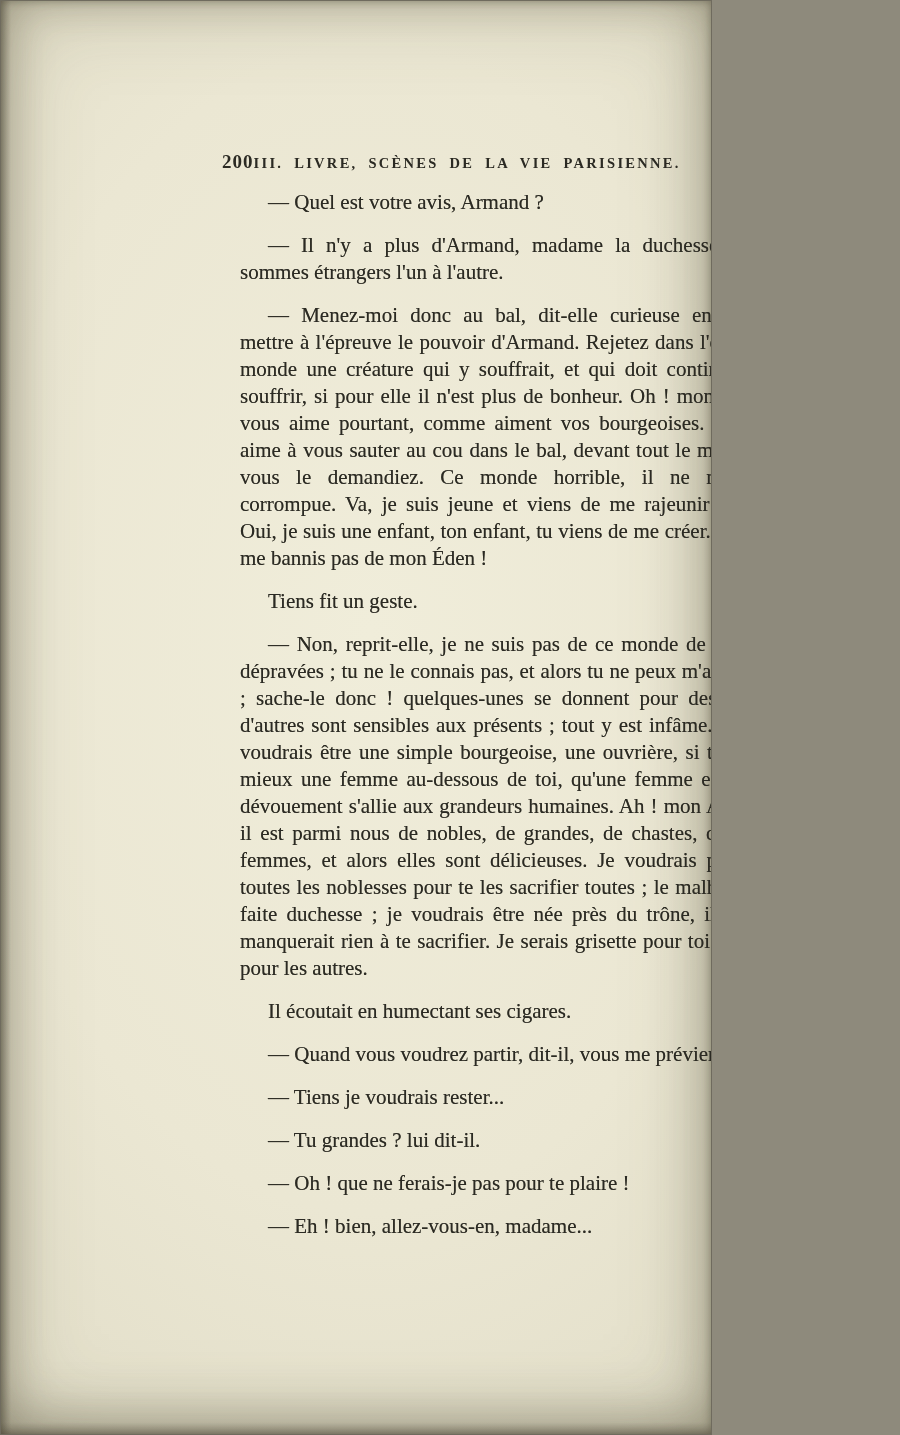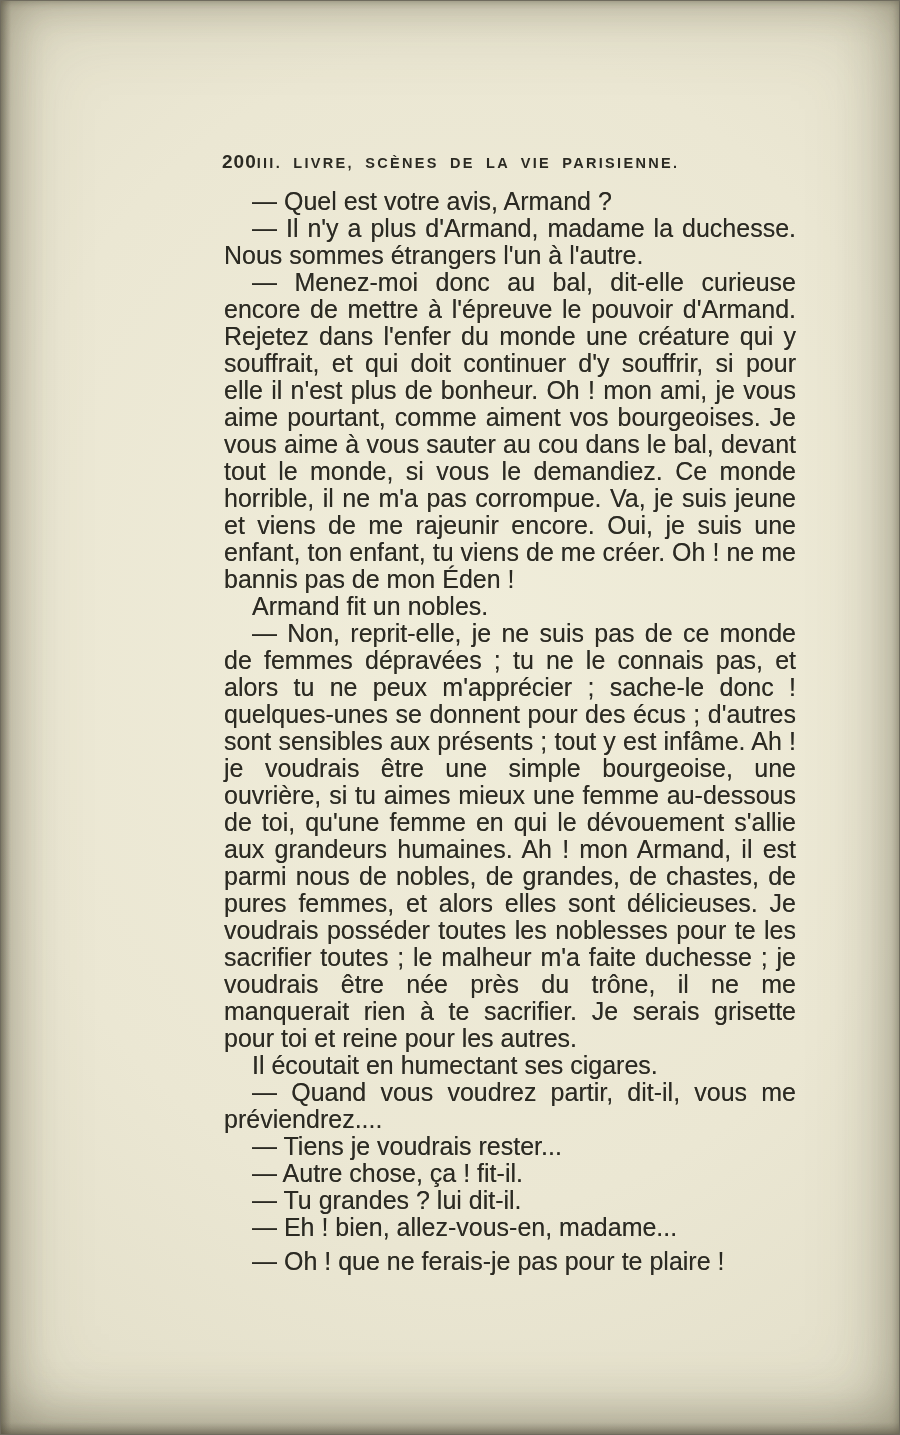--- a/index.html
+++ b/index.html
@@ -2,38 +2,38 @@
 <html><head>
 <meta charset="utf-8">
 <style>
   html, body {
     margin: 0;
     padding: 0;
     background: #8e8a7c;
   }
   .scan {
     position: relative;
-    width: 900px;
+    width: 712px;
     height: 1435px;
     overflow: hidden;
     background:
       radial-gradient(ellipse 120% 90% at 52% 44%,
         #f0edda 0%,
         #ebe7d3 45%,
         #e4e0cb 68%,
         #d4d0bb 88%,
         #bcb8a5 100%);
     box-shadow:
       inset 0 0 8px rgba(60,55,40,.45),
       inset 0 0 90px rgba(95,88,60,.28),
       inset 14px 0 40px rgba(80,75,55,.22),
       inset -10px -20px 50px rgba(80,75,55,.25);
     border: 1px solid #6f6b5e;
     box-sizing: border-box;
-    font-family: Liberation Sans, sans-serif;
+    font-family: Liberation Serif, serif;
     color: #2b2a23;
   }
   
   .edge-left {
     position: absolute; left: 0; top: 0; width: 10px; height: 100%;
     background: linear-gradient(to right, rgba(70,65,50,.35), rgba(70,65,50,0));
   }
   .edge-bottom {
     position: absolute; left: 0; bottom: 0; width: 100%; height: 12px;
     background: linear-gradient(to top, rgba(70,65,50,.30), rgba(70,65,50,0));
@@ -58,24 +58,24 @@
   .running-title {
     flex: 1;
     text-align: left;
     font-size: 14.5px;
     font-weight: bold;
     letter-spacing: 2.3px;
     word-spacing: 5px;
     white-space: nowrap;
   }
   .text-block p {
-    margin: 0;
+    margin: 16px;
     text-indent: 28px;
     text-align: justify;
-    font-size: 25px;
+    font-size: 21px;
     line-height: 27px;
     text-shadow: 0 0 0.5px rgba(35,32,22,.55);
   }
   
   .text-block p:nth-child(n+12) {
     margin-top: 7px;
   }
 </style>
 </head>
 <body>
@@ -88,25 +88,24 @@
 
     <div class="page-header">
       <span class="page-number">200</span>
       <span class="running-title">III. LIVRE, SCÈNES DE LA VIE PARISIENNE.</span>
     </div>
 
     <div class="text-block">
       <p>— Quel est votre avis, Armand ?</p>
       <p>— Il n'y a plus d'Armand, madame la duchesse. Nous sommes étrangers l'un à l'autre.</p>
       <p>— Menez-moi donc au bal, dit-elle curieuse encore de mettre à l'épreuve le pouvoir d'Armand. Rejetez dans l'enfer du monde une créature qui y souffrait, et qui doit continuer d'y souffrir, si pour elle il n'est plus de bonheur. Oh ! mon ami, je vous aime pourtant, comme aiment vos bourgeoises. Je vous aime à vous sauter au cou dans le bal, devant tout le monde, si vous le demandiez. Ce monde horrible, il ne m'a pas corrompue. Va, je suis jeune et viens de me rajeunir encore. Oui, je suis une enfant, ton enfant, tu viens de me créer. Oh ! ne me bannis pas de mon Éden !</p>
-      <p>Armand fit un nobles.</p>
+      <p>Tiens fit un geste.</p>
       <p>— Non, reprit-elle, je ne suis pas de ce monde de femmes dépravées ; tu ne le connais pas, et alors tu ne peux m'apprécier ; sache-le donc ! quelques-unes se donnent pour des écus ; d'autres sont sensibles aux présents ; tout y est infâme. Ah ! je voudrais être une simple bourgeoise, une ouvrière, si tu aimes mieux une femme au-dessous de toi, qu'une femme en qui le dévouement s'allie aux grandeurs humaines. Ah ! mon Armand, il est parmi nous de nobles, de grandes, de chastes, de pures femmes, et alors elles sont délicieuses. Je voudrais posséder toutes les noblesses pour te les sacrifier toutes ; le malheur m'a faite duchesse ; je voudrais être née près du trône, il ne me manquerait rien à te sacrifier. Je serais grisette pour toi et reine pour les autres.</p>
       <p>Il écoutait en humectant ses cigares.</p>
       <p>— Quand vous voudrez partir, dit-il, vous me préviendrez....</p>
       <p>— Tiens je voudrais rester...</p>
-      <p>— Autre chose, ça ! fit-il.</p>
       <p>— Tu grandes ? lui dit-il.</p>
+      <p>— Oh ! que ne ferais-je pas pour te plaire !</p>
       <p>— Eh ! bien, allez-vous-en, madame...</p>
-      <p>— Oh ! que ne ferais-je pas pour te plaire !</p>
     </div>
 
   </div>
 </div>
 
 </body></html>

